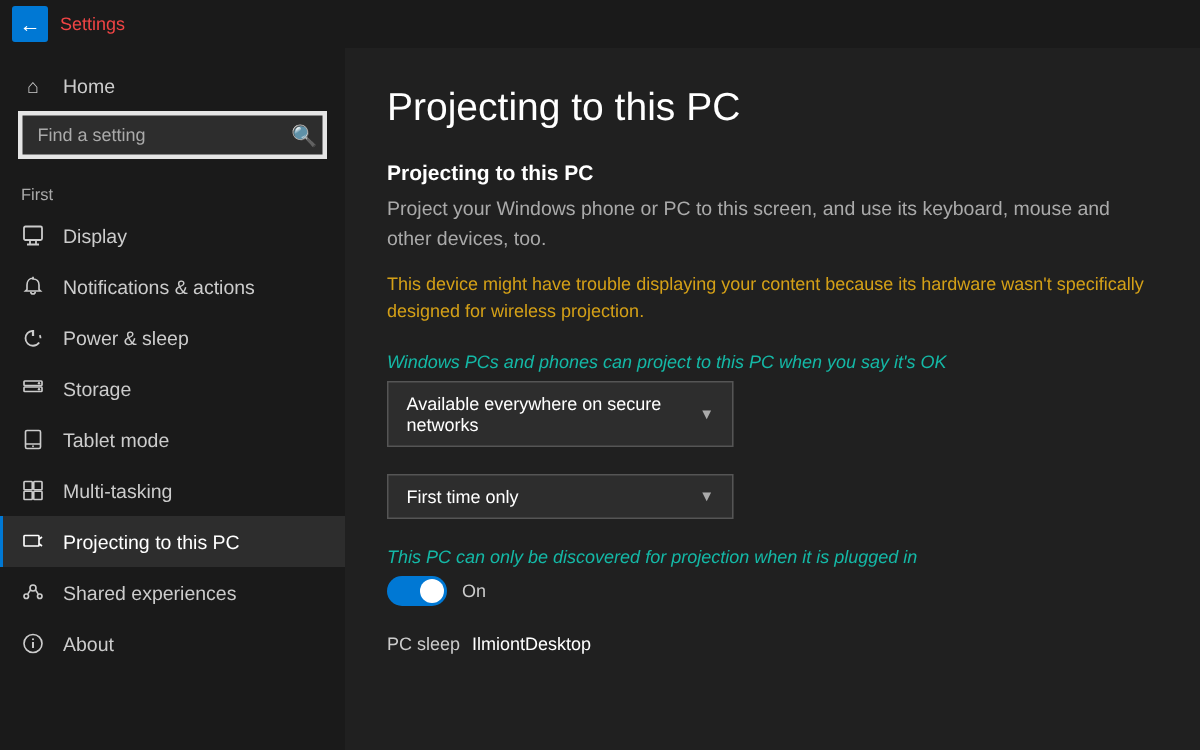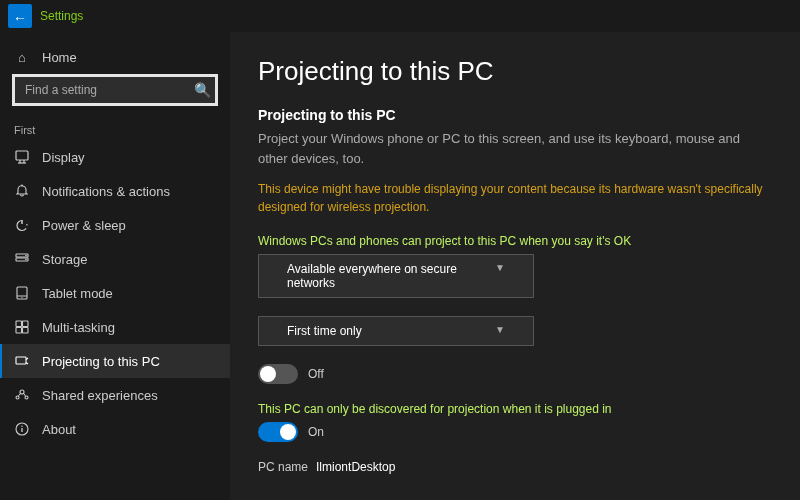--- a/index.html
+++ b/index.html
@@ -26,21 +26,21 @@
       width: 24px;
       height: 24px;
       background: #0078d4;
       border-radius: 2px;
       display: flex;
       align-items: center;
       justify-content: center;
       cursor: pointer;
     }
     .titlebar-title {
-      color: #84cc16;
+      color: #ef4444;
       font-size: 12px;
     }
 
     
     .app-container {
       display: flex;
       height: 468px;
     }
 
     
@@ -130,34 +130,36 @@
       line-height: 1.5;
     }
     .warning-text {
       font-size: 12px;
       color: #d4a017;
       margin-bottom: 12px;
       line-height: 1.5;
     }
     .subsection-label {
       font-size: 12px;
-      color: #bef264;
+      color: #14b8a6;
       margin-bottom: 6px;
+      font-style: italic;
     }
     .dropdown-container {
       margin-bottom: 16px;
     }
     .dropdown {
       background: #2d2d2d;
       border: 1px solid #555;
       color: #ffffff;
-      padding: 7px 28px;
-      font-size: 12px;
-      width: 276px;
-      display: flex;
+      padding: 7px 12px;
+      font-size: 12px;
+      width: 231px;
+      display: flex;
+      align-items: center;
       justify-content: space-between;
       cursor: pointer;
     }
     .dropdown-arrow {
       color: #aaa;
       font-size: 10px;
     }
     .toggle-row {
       display: flex;
       align-items: center;
@@ -365,37 +367,31 @@
     <div class="setting-block">
       <div class="dropdown-container">
         <div class="dropdown">
           <span>First time only</span>
           <span class="dropdown-arrow">▼</span>
         </div>
       </div>
     </div>
 
     <div class="setting-block">
-      <div class="toggle-row">
-        <div class="toggle off">
-          <div class="toggle-knob"></div>
-        </div>
-        <span class="toggle-label">Off</span>
-      </div>
     </div>
 
     <div class="setting-block">
       <div class="subsection-label">This PC can only be discovered for projection when it is plugged in</div>
       <div class="toggle-row">
         <div class="toggle on">
           <div class="toggle-knob"></div>
         </div>
         <span class="toggle-label">On</span>
       </div>
     </div>
 
     <div class="pc-name-row">
-      <span class="pc-name-label">PC name</span>
+      <span class="pc-name-label">PC sleep</span>
       <span class="pc-name-value">IlmiontDesktop</span>
     </div>
 
   </div>
 </div>
 
 </body></html>

